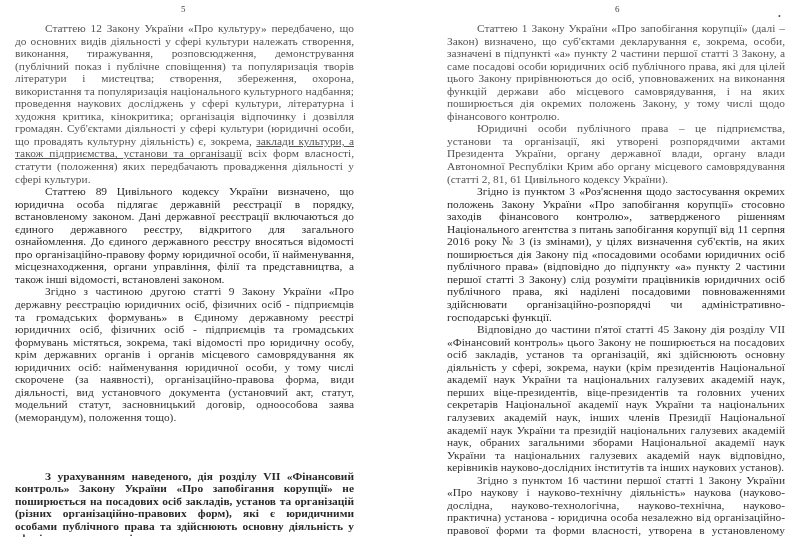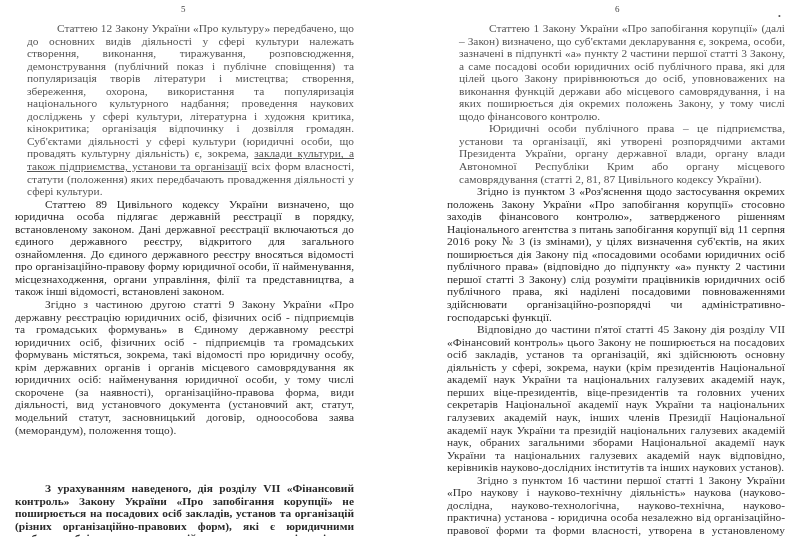--- a/index.html
+++ b/index.html
@@ -13,21 +13,21 @@
   .page.right .page-num { left: 215px; }
   .mark { position: absolute; top: 12px; left: 378px; font-size: 8px; color: #555; }
   .body { position: absolute; top: 22px; font-size: 11.4px; line-height: 12.55px;
           text-align: justify; }
   .page.left .body { left: 15px; width: 339px; }
   .page.right .body { left: 47px; width: 338px; }
   .para { margin: 0; text-indent: 30px; }
   .para.bold { font-weight: bold; margin-top: 46px; }
   .para.semi { font-weight: normal; color: #333; }
   .uline { text-decoration: underline; }
-  .light { color: #555; margin-left: 12px; }
+  .light { color: #555; }
 </style>
 </head>
 <body>
 
 <div class="page left">
   <div class="page-num">5</div>
   <div class="body">
     <p class="para light"><span>Статтею 12 Закону України «Про культуру» передбачено, що до основних видів діяльності у сфері культури належать створення, виконання, тиражування, розповсюдження, демонстрування (публічний показ і публічне сповіщення) та популяризація творів літератури і мистецтва; створення, збереження, охорона, використання та популяризація національного культурного надбання; проведення наукових досліджень у сфері культури, літературна і художня критика, кінокритика; організація відпочинку і дозвілля громадян. Суб'єктами діяльності у сфері культури (юридичні особи, що провадять культурну діяльність) є, зокрема, </span><span class="uline">заклади культури, а також підприємства, установи та організації</span><span> всіх форм власності, статути (положення) яких передбачають провадження діяльності у сфері культури.</span></p>
     <p class="para">Статтею 89 Цивільного кодексу України визначено, що юридична особа підлягає державній реєстрації в порядку, встановленому законом. Дані державної реєстрації включаються до єдиного державного реєстру, відкритого для загального ознайомлення. До єдиного державного реєстру вносяться відомості про організаційно-правову форму юридичної особи, її найменування, місцезнаходження, органи управління, філії та представництва, а також інші відомості, встановлені законом.</p>
     <p class="para semi">Згідно з частиною другою статті 9 Закону України «Про державну реєстрацію юридичних осіб, фізичних осіб - підприємців та громадських формувань» в Єдиному державному реєстрі юридичних осіб, фізичних осіб - підприємців та громадських формувань містяться, зокрема, такі відомості про юридичну особу, крім державних органів і органів місцевого самоврядування як юридичних осіб: найменування юридичної особи, у тому числі скорочене (за наявності), організаційно-правова форма, види діяльності, вид установчого документа (установчий акт, статут, модельний статут, засновницький договір, одноособова заява (меморандум), положення тощо).</p>
@@ -35,19 +35,19 @@
     <p class="para semi">При цьому слід зазначити, що посадові (службові) особи юридичних осіб публічного права, які здійснюють основну діяльність у сфері культури, які є державними органами чи органами місцевого самоврядування, повинні подавати декларації згідно з підпунктами «в», «и» пункту 1 частини 1 статті 3 Закону України «Про запобігання корупції».</p>
 
   </div>
 </div>
 
 <div class="page right">
   <div class="page-num">6</div>
   <div class="mark">•</div>
   <div class="body">
     <p class="para light">Статтею 1 Закону України «Про запобігання корупції» (далі – Закон) визначено, що суб'єктами декларування є, зокрема, особи, зазначені в підпункті «а» пункту 2 частини першої статті 3 Закону, а саме посадові особи юридичних осіб публічного права, які для цілей цього Закону прирівнюються до осіб, уповноважених на виконання функцій держави або місцевого самоврядування, і на яких поширюється дія окремих положень Закону, у тому числі щодо фінансового контролю.</p>
-    <p class="para light">Юридичні особи публічного права – це підприємства, установи та організації, які утворені розпорядчими актами Президента України, органу державної влади, органу влади Автономної Республіки Крим або органу місцевого самоврядування (статті 2, 81, 87 Цивільного кодексу України).</p>
+    <p class="para light">Юридичні особи публічного права – це підприємства, установи та організації, які утворені розпорядчими актами Президента України, органу державної влади, органу влади Автономної Республіки Крим або органу місцевого самоврядування (статті 2, 81, 61 Цивільного кодексу України).</p>
     <p class="para">Згідно із пунктом 3 «Роз'яснення щодо застосування окремих положень Закону України «Про запобігання корупції» стосовно заходів фінансового контролю», затвердженого рішенням Національного агентства з питань запобігання корупції від 11 серпня 2016 року № 3 (із змінами), у цілях визначення суб'єктів, на яких поширюється дія Закону під «посадовими особами юридичних осіб публічного права» (відповідно до підпункту «а» пункту 2 частини першої статті 3 Закону) слід розуміти працівників юридичних осіб публічного права, які наділені посадовими повноваженнями здійснювати організаційно-розпорядчі чи адміністративно-господарські функції.</p>
     <p class="para semi">Відповідно до частини п'ятої статті 45 Закону дія розділу VII «Фінансовий контроль» цього Закону не поширюється на посадових осіб закладів, установ та організацій, які здійснюють основну діяльність у сфері, зокрема, науки (крім президентів Національної академії наук України та національних галузевих академій наук, перших віце-президентів, віце-президентів та головних учених секретарів Національної академії наук України та національних галузевих академій наук, інших членів Президії Національної академії наук України та президій національних галузевих академій наук, обраних загальними зборами Національної академії наук України та національних галузевих академій наук відповідно, керівників науково-дослідних інститутів та інших наукових установ).</p>
     <p class="para semi">Згідно з пунктом 16 частини першої статті 1 Закону України «Про наукову і науково-технічну діяльність» наукова (науково-дослідна, науково-технологічна, науково-технічна, науково-практична) установа - юридична особа незалежно від організаційно-правової форми та форми власності, утворена в установленому законодавством порядку, для якої наукова та (або) науково-технічна діяльність є основною.</p>
 
   </div>
 </div>
 
 </body></html>

